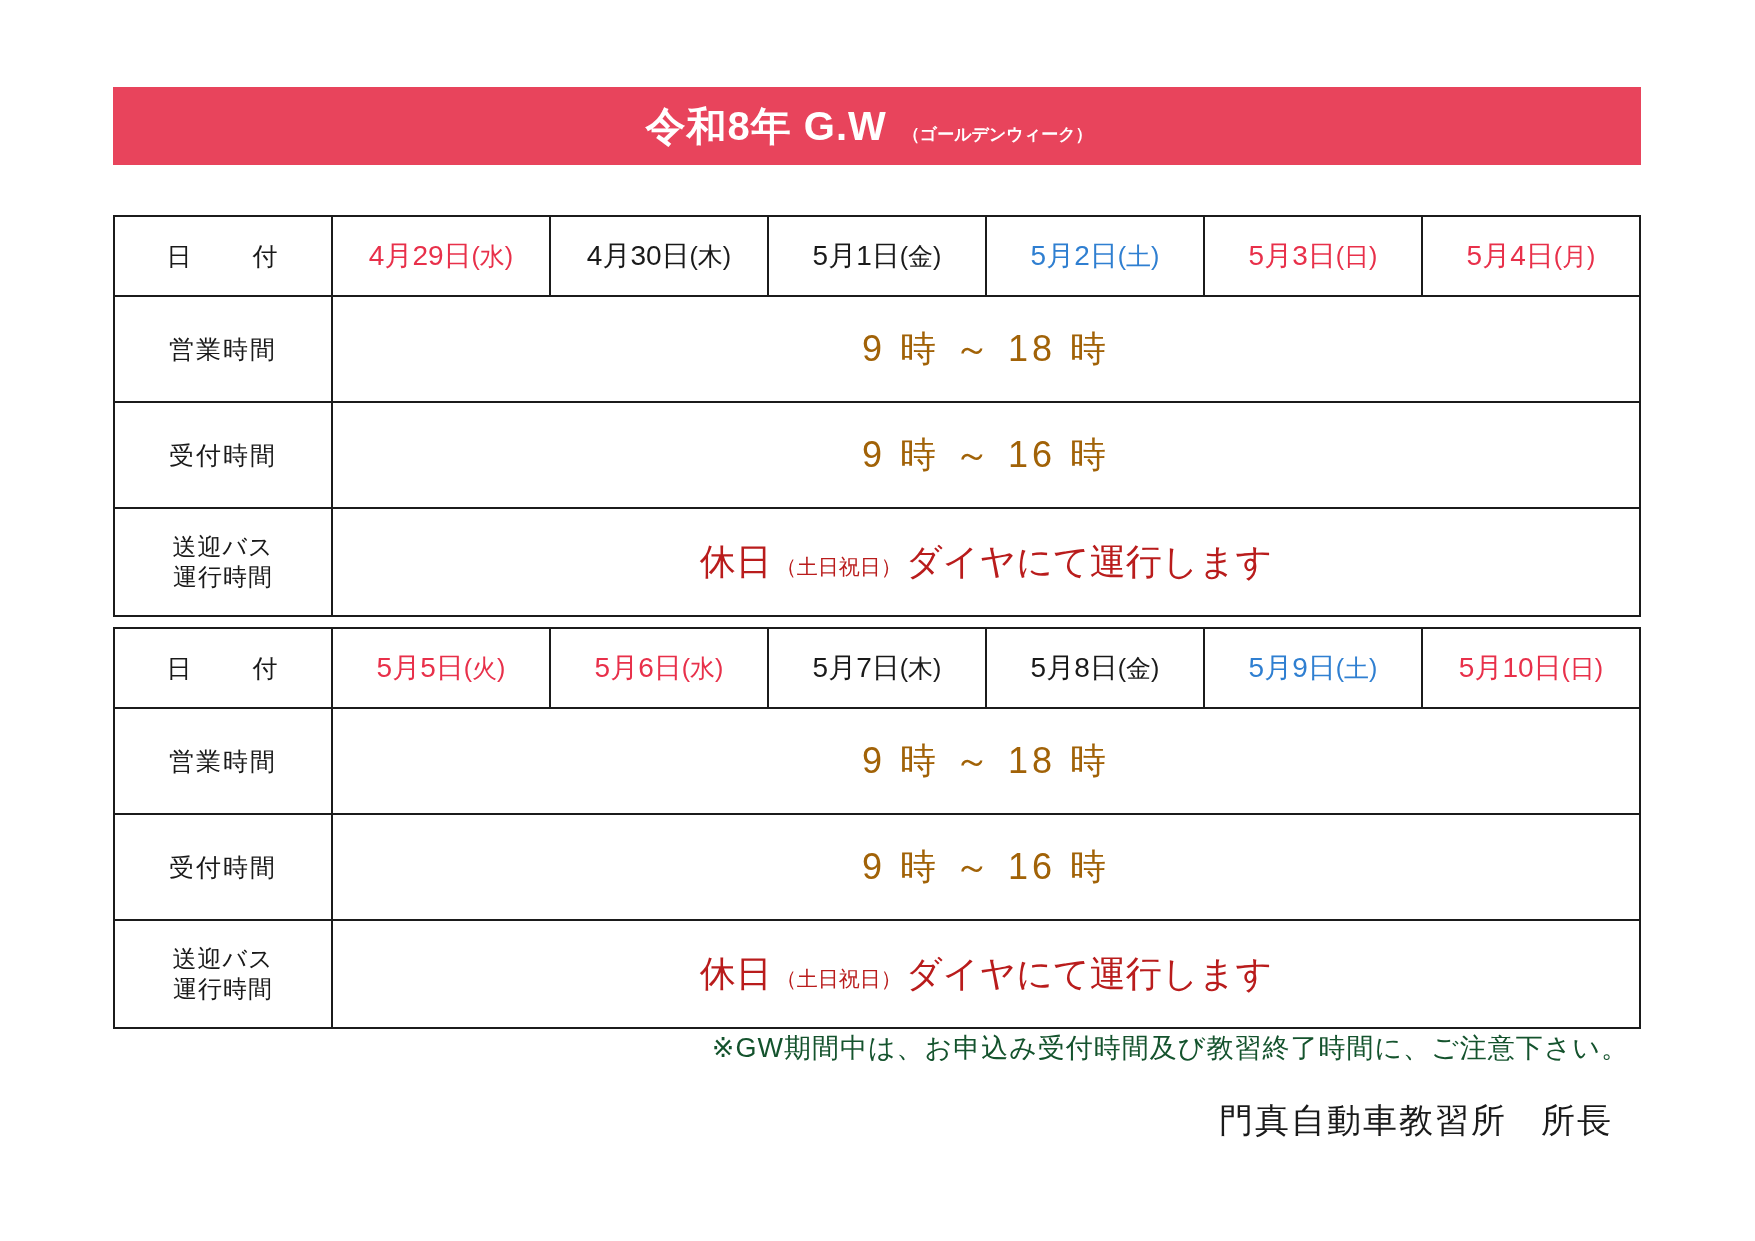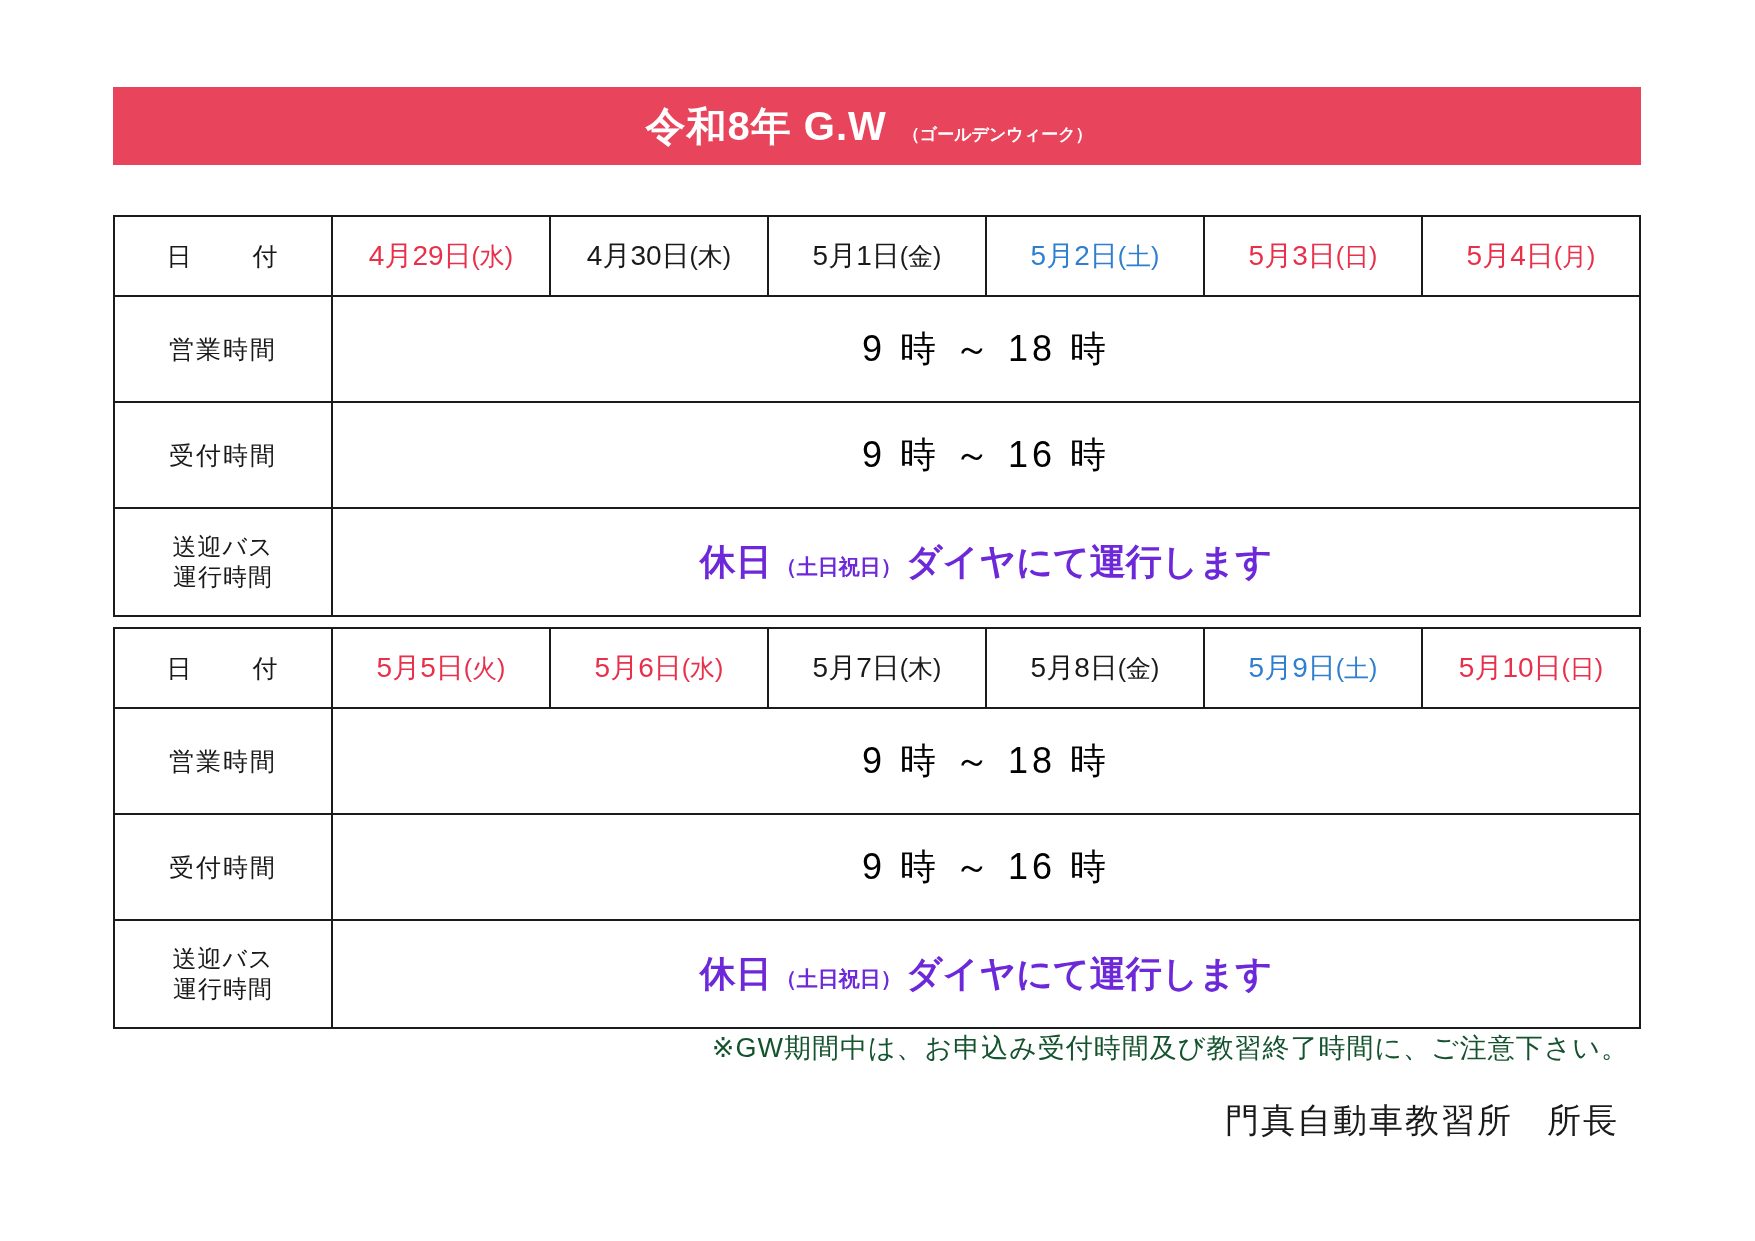--- a/index.html
+++ b/index.html
@@ -101,28 +101,28 @@
     font-size: 25px;
   }
   .red   { color: #e8304a; }
   .blue  { color: #2f7fd1; }
   .black { color: #1a1a1a; text-align: center; }
 
   .hours-cell {
     font-size: 36px;
     font-weight: 500;
     letter-spacing: 4px;
-    color: #000000;
+    color: #a16207;
     margin-top: 14px;
   }
 
   .bus-cell {
-    color: #6d28d9;
+    color: #b91c1c;
     font-size: 36px;
-    font-weight: 700;
+    font-weight: 400;
     white-space: nowrap;
   }
   .bus-cell .small {
     font-size: 21px;
     letter-spacing: 0;
     margin: 0 4px;
   }
 
   
   .note {
@@ -132,21 +132,21 @@
     width: 1528px;
     text-align: right;
     font-size: 27px;
     letter-spacing: 1px;
     color: #14532d;
     padding-right: 12px;
     box-sizing: border-box;
   }
   .signature {
     position: absolute;
-    left: 113px;
+    left: 107px;
     top: 1098px;
     width: 1528px;
     text-align: right;
     font-size: 34px;
     letter-spacing: 2px;
     color: #1a1a1a;
     padding-right: 22px;
     box-sizing: border-box;
   }
   .signature .gap { display: inline-block; width: 34px; }

